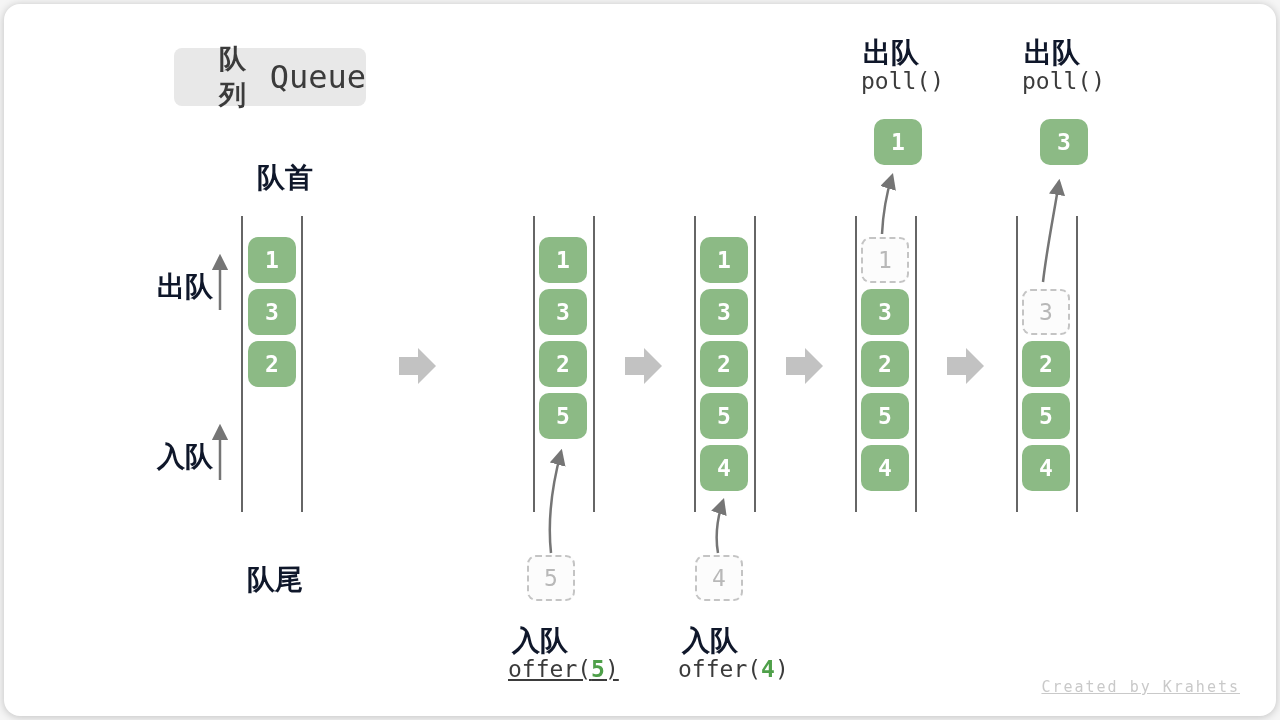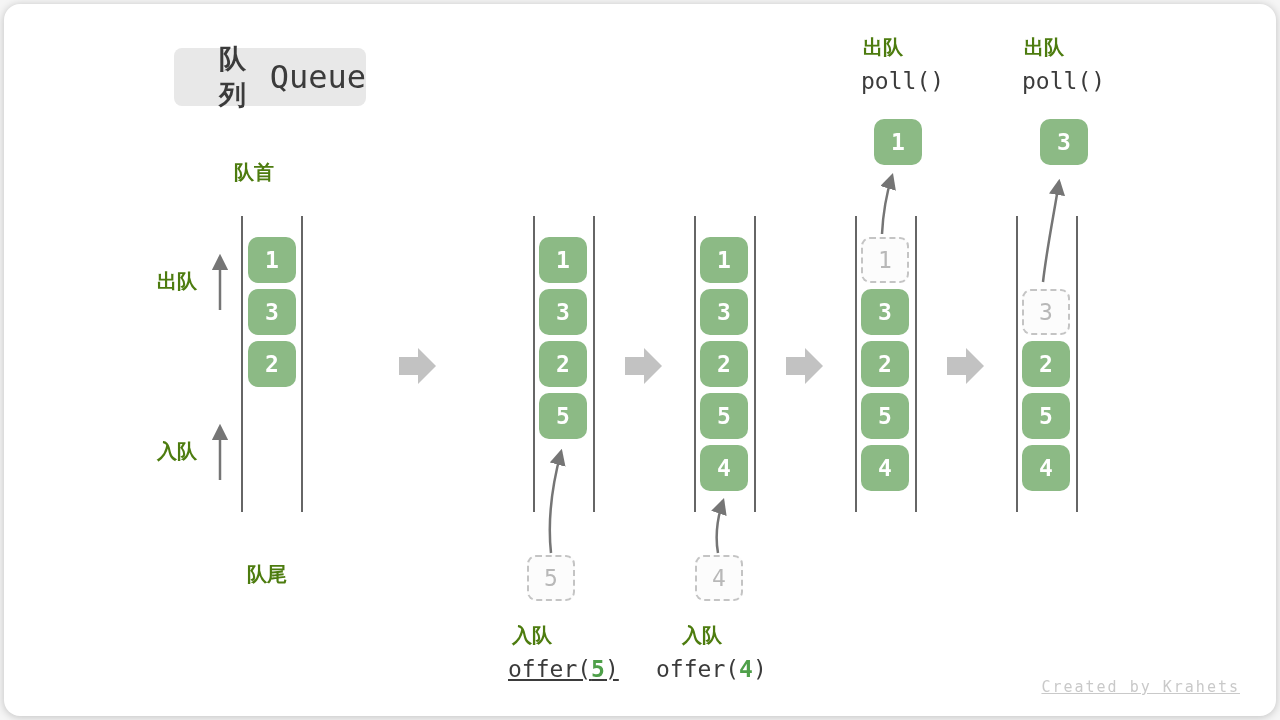--- a/index.html
+++ b/index.html
@@ -12,21 +12,21 @@
   }
   .title-badge {
     position: absolute; left: 170px; top: 44px; width: 192px; height: 58px;
     background: #e8e8e8; border-radius: 8px;
     display: flex; align-items: center; justify-content: center; gap: 14px;
     color: #3b3b3b;
     padding-left: 45px;
   }
   .title-zh { font-weight: bold; font-size: 27px; }
   .title-en { font-family: "DejaVu Sans Mono", monospace; font-size: 32px; }
-  .zh-label { position: absolute; color: #4d7c0f; font-weight: bold; font-size: 20px; white-space: nowrap; }
+  .zh-label { position: absolute; color: #0f172a; font-weight: bold; font-size: 28px; white-space: nowrap; }
   .code-text { position: absolute; font-family: "DejaVu Sans Mono", monospace; font-size: 23px; color: #3b3b3b; white-space: nowrap; }
   .code-arg { color: #4fa04a; font-weight: bold; }
   .col-line { position: absolute; width: 2px; height: 296px; top: 212px; background: #666666; }
   .qbox {
     position: absolute; width: 48px; height: 46px;
     background: #8cba85; border-radius: 10px;
     color: #ffffff; font-family: "DejaVu Sans Mono", monospace; font-weight: bold; font-size: 23px;
     display: flex; align-items: center; justify-content: center;
   }
   .qbox.dashed {
@@ -44,21 +44,21 @@
 </head>
 <body>
 
 <div class="card">
 
   <div class="title-badge">
     <span class="title-zh">队列</span>
     <span class="title-en">Queue</span>
   </div>
 
-  <div class="zh-label" style="left:230px; top:155px;">队首</div>
+  <div class="zh-label" style="left:253px; top:155px;">队首</div>
   <div class="zh-label" style="left:243px; top:557px;">队尾</div>
 
   <div class="zh-label" style="left:153px; top:264px;">出队</div>
   <div class="zh-label" style="left:153px; top:434px;">入队</div>
 
   <svg class="overlay">
     <defs>
       <marker id="ah" viewBox="0 0 10 10" refX="8" refY="5" markerWidth="6.5" markerHeight="6.5" orient="auto-start-reverse">
         <path d="M0,0 L10,5 L0,10 z" fill="#757575"></path>
       </marker>
@@ -102,21 +102,21 @@
   <div>
     <div class="col-line" style="left:690px;"></div>
     <div class="col-line" style="left:750px;"></div>
     <div class="qbox" style="left:696px; top:233px;">1</div>
     <div class="qbox" style="left:696px; top:285px;">3</div>
     <div class="qbox" style="left:696px; top:337px;">2</div>
     <div class="qbox" style="left:696px; top:389px;">5</div>
     <div class="qbox" style="left:696px; top:441px;">4</div>
     <div class="qbox dashed" style="left:691px; top:551px;">4</div>
     <div class="zh-label" style="left:678px; top:618px;">入队</div>
-    <div class="code-text" style="left:652px; top:652px;"><span>offer(</span><span class="code-arg">4</span><span>)</span></div>
+    <div class="code-text" style="left:674px; top:652px;"><span>offer(</span><span class="code-arg">4</span><span>)</span></div>
   </div>
 
   <div>
     <div class="col-line" style="left:851px;"></div>
     <div class="col-line" style="left:911px;"></div>
     <div class="qbox dashed" style="left:857px; top:233px;">1</div>
     <div class="qbox" style="left:857px; top:285px;">3</div>
     <div class="qbox" style="left:857px; top:337px;">2</div>
     <div class="qbox" style="left:857px; top:389px;">5</div>
     <div class="qbox" style="left:857px; top:441px;">4</div>

